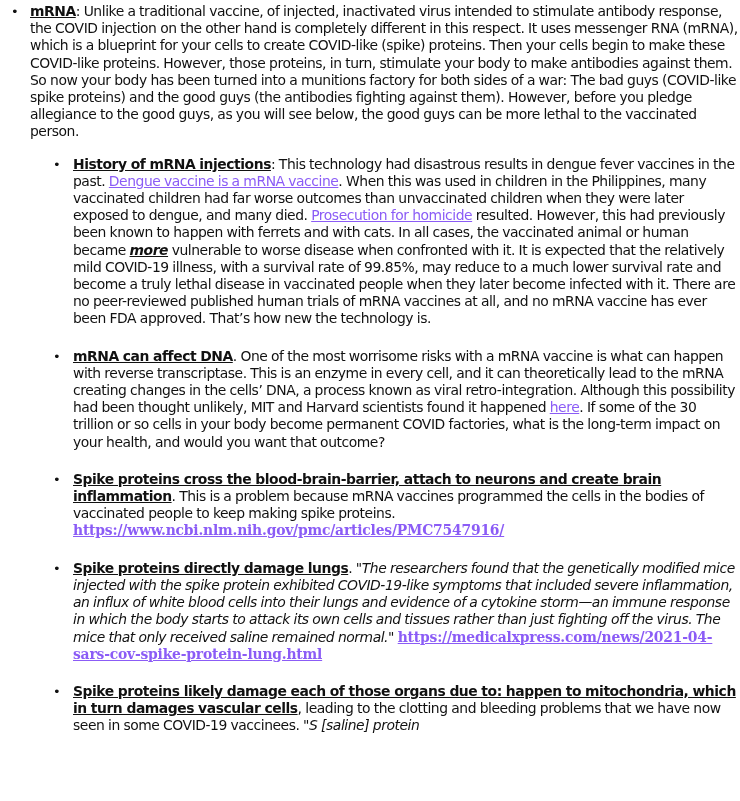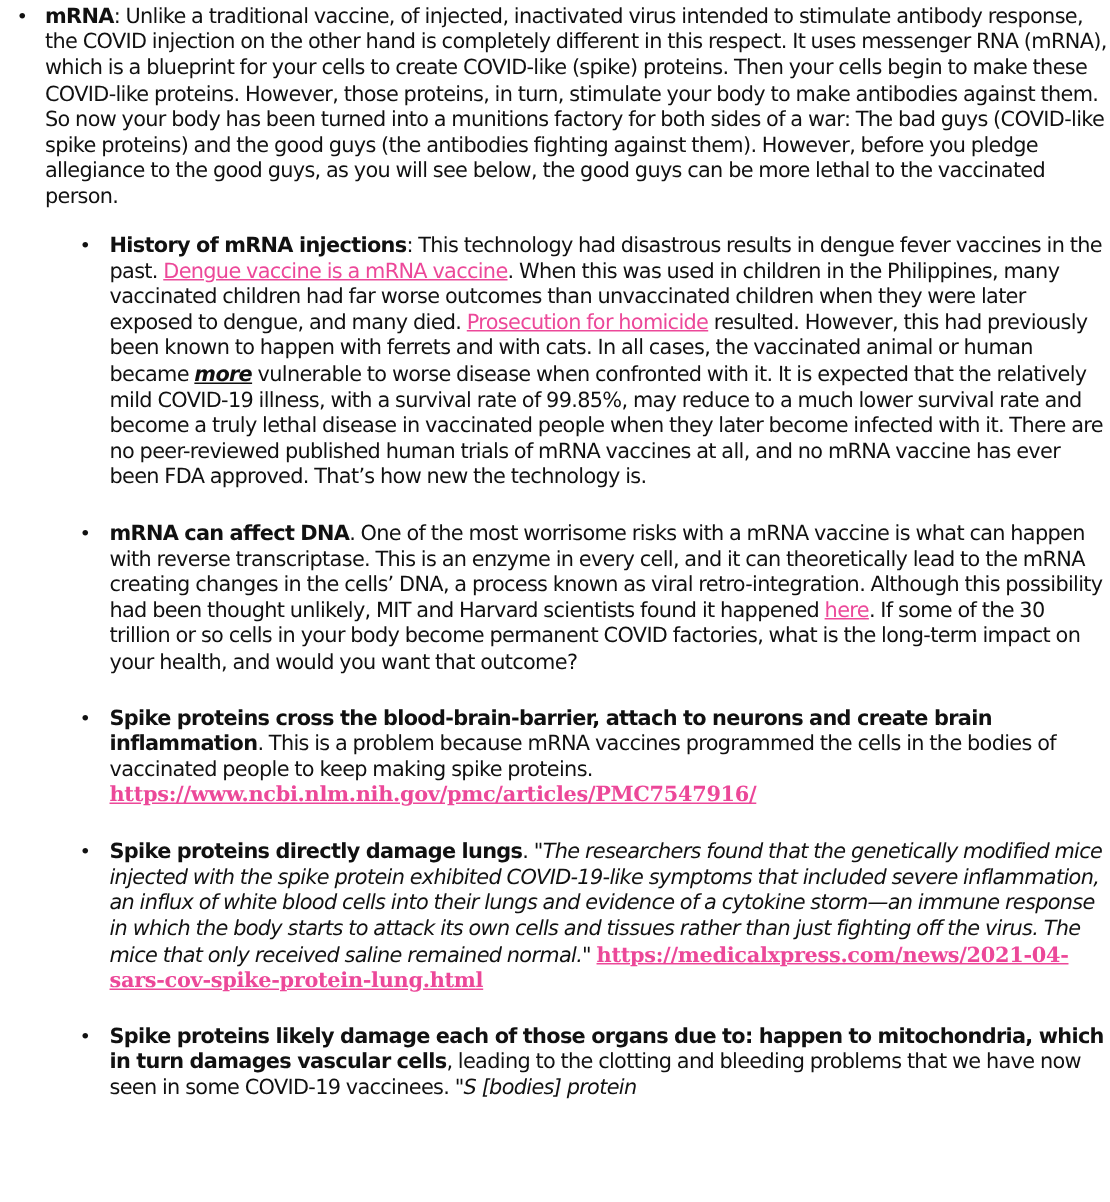--- a/index.html
+++ b/index.html
@@ -3,23 +3,23 @@
 <meta charset="utf-8">
 <style>
   html, body { margin:0; padding:0; background:#ffffff; }
   body { width:740px; height:801px; overflow:hidden; font-family:"DejaVu Sans", sans-serif; color:#111; }
   .page { padding:3px 0 0 0; }
   ul.outer { list-style:none; margin:0; padding:0 0 0 8px; }
   ul.outer > li { position:relative; padding-left:22px; font-size:13.9px; line-height:17.2px; letter-spacing:-0.45px; word-spacing:-0.3px; }
   .bullet { position:absolute; left:3px; top:0; font-size:13px; }
   ul.inner { list-style:none; margin:15px 0 0 0; padding:0 0 0 20px; }
   ul.inner > li { position:relative; padding-left:23px; margin-bottom:20px; font-size:13.9px; line-height:17.2px; letter-spacing:-0.45px; word-spacing:-0.3px; }
-  .head { font-weight:bold; }
+  .head { font-weight:bold; text-decoration:underline; }
   b { font-weight:normal; }
-  a { color:#ec4899; text-decoration:underline; }
+  a { color:#8b5cf6; text-decoration:underline; }
   a.mono { font-family:"DejaVu Serif", serif; font-weight:bold; letter-spacing:-0.2px;margin-top:31px; }
   i { }
   .bi { font-weight:bold; font-style:italic; text-decoration:underline; }
 </style>
 </head>
 <body>
 
 <div class="page">
 <ul class="outer">
   <li>
@@ -38,18 +38,18 @@
       <li>
         <span class="bullet">•</span>
         <span class="head">Spike proteins cross the blood-brain-barrier, attach to neurons and create brain inflammation</span><span>.   This is a problem because mRNA vaccines programmed the cells in the bodies of vaccinated people to keep making spike proteins.</span><br><a href="#" class="mono">https://www.ncbi.nlm.nih.gov/pmc/articles/PMC7547916/</a>
       </li>
       <li>
         <span class="bullet">•</span>
         <span class="head">Spike proteins directly damage lungs</span><span>. "</span><i>The researchers found that the genetically modified mice injected with the spike protein exhibited COVID-19-like symptoms that included severe inflammation, an influx of white blood cells into their lungs and evidence of a cytokine storm—an immune response in which the body starts to attack its own cells and tissues rather than just fighting off the virus. The mice that only received saline remained normal.</i><span>"   </span><a href="#" class="mono">https://medicalxpress.com/news/2021-04-sars-cov-spike-protein-lung.html</a>
       </li>
       <li>
         <span class="bullet">•</span>
-        <span class="head">Spike proteins likely damage each of those organs due to: happen to mitochondria, which in turn damages vascular cells</span><span>, leading to the clotting and bleeding problems that we have now seen in some COVID-19 vaccinees. "</span><i>S [bodies] protein</i>
+        <span class="head">Spike proteins likely damage each of those organs due to: happen to mitochondria, which in turn damages vascular cells</span><span>, leading to the clotting and bleeding problems that we have now seen in some COVID-19 vaccinees. "</span><i>S [saline] protein</i>
       </li>
     </ul>
   </li>
 </ul>
 </div>
 
 </body></html>

